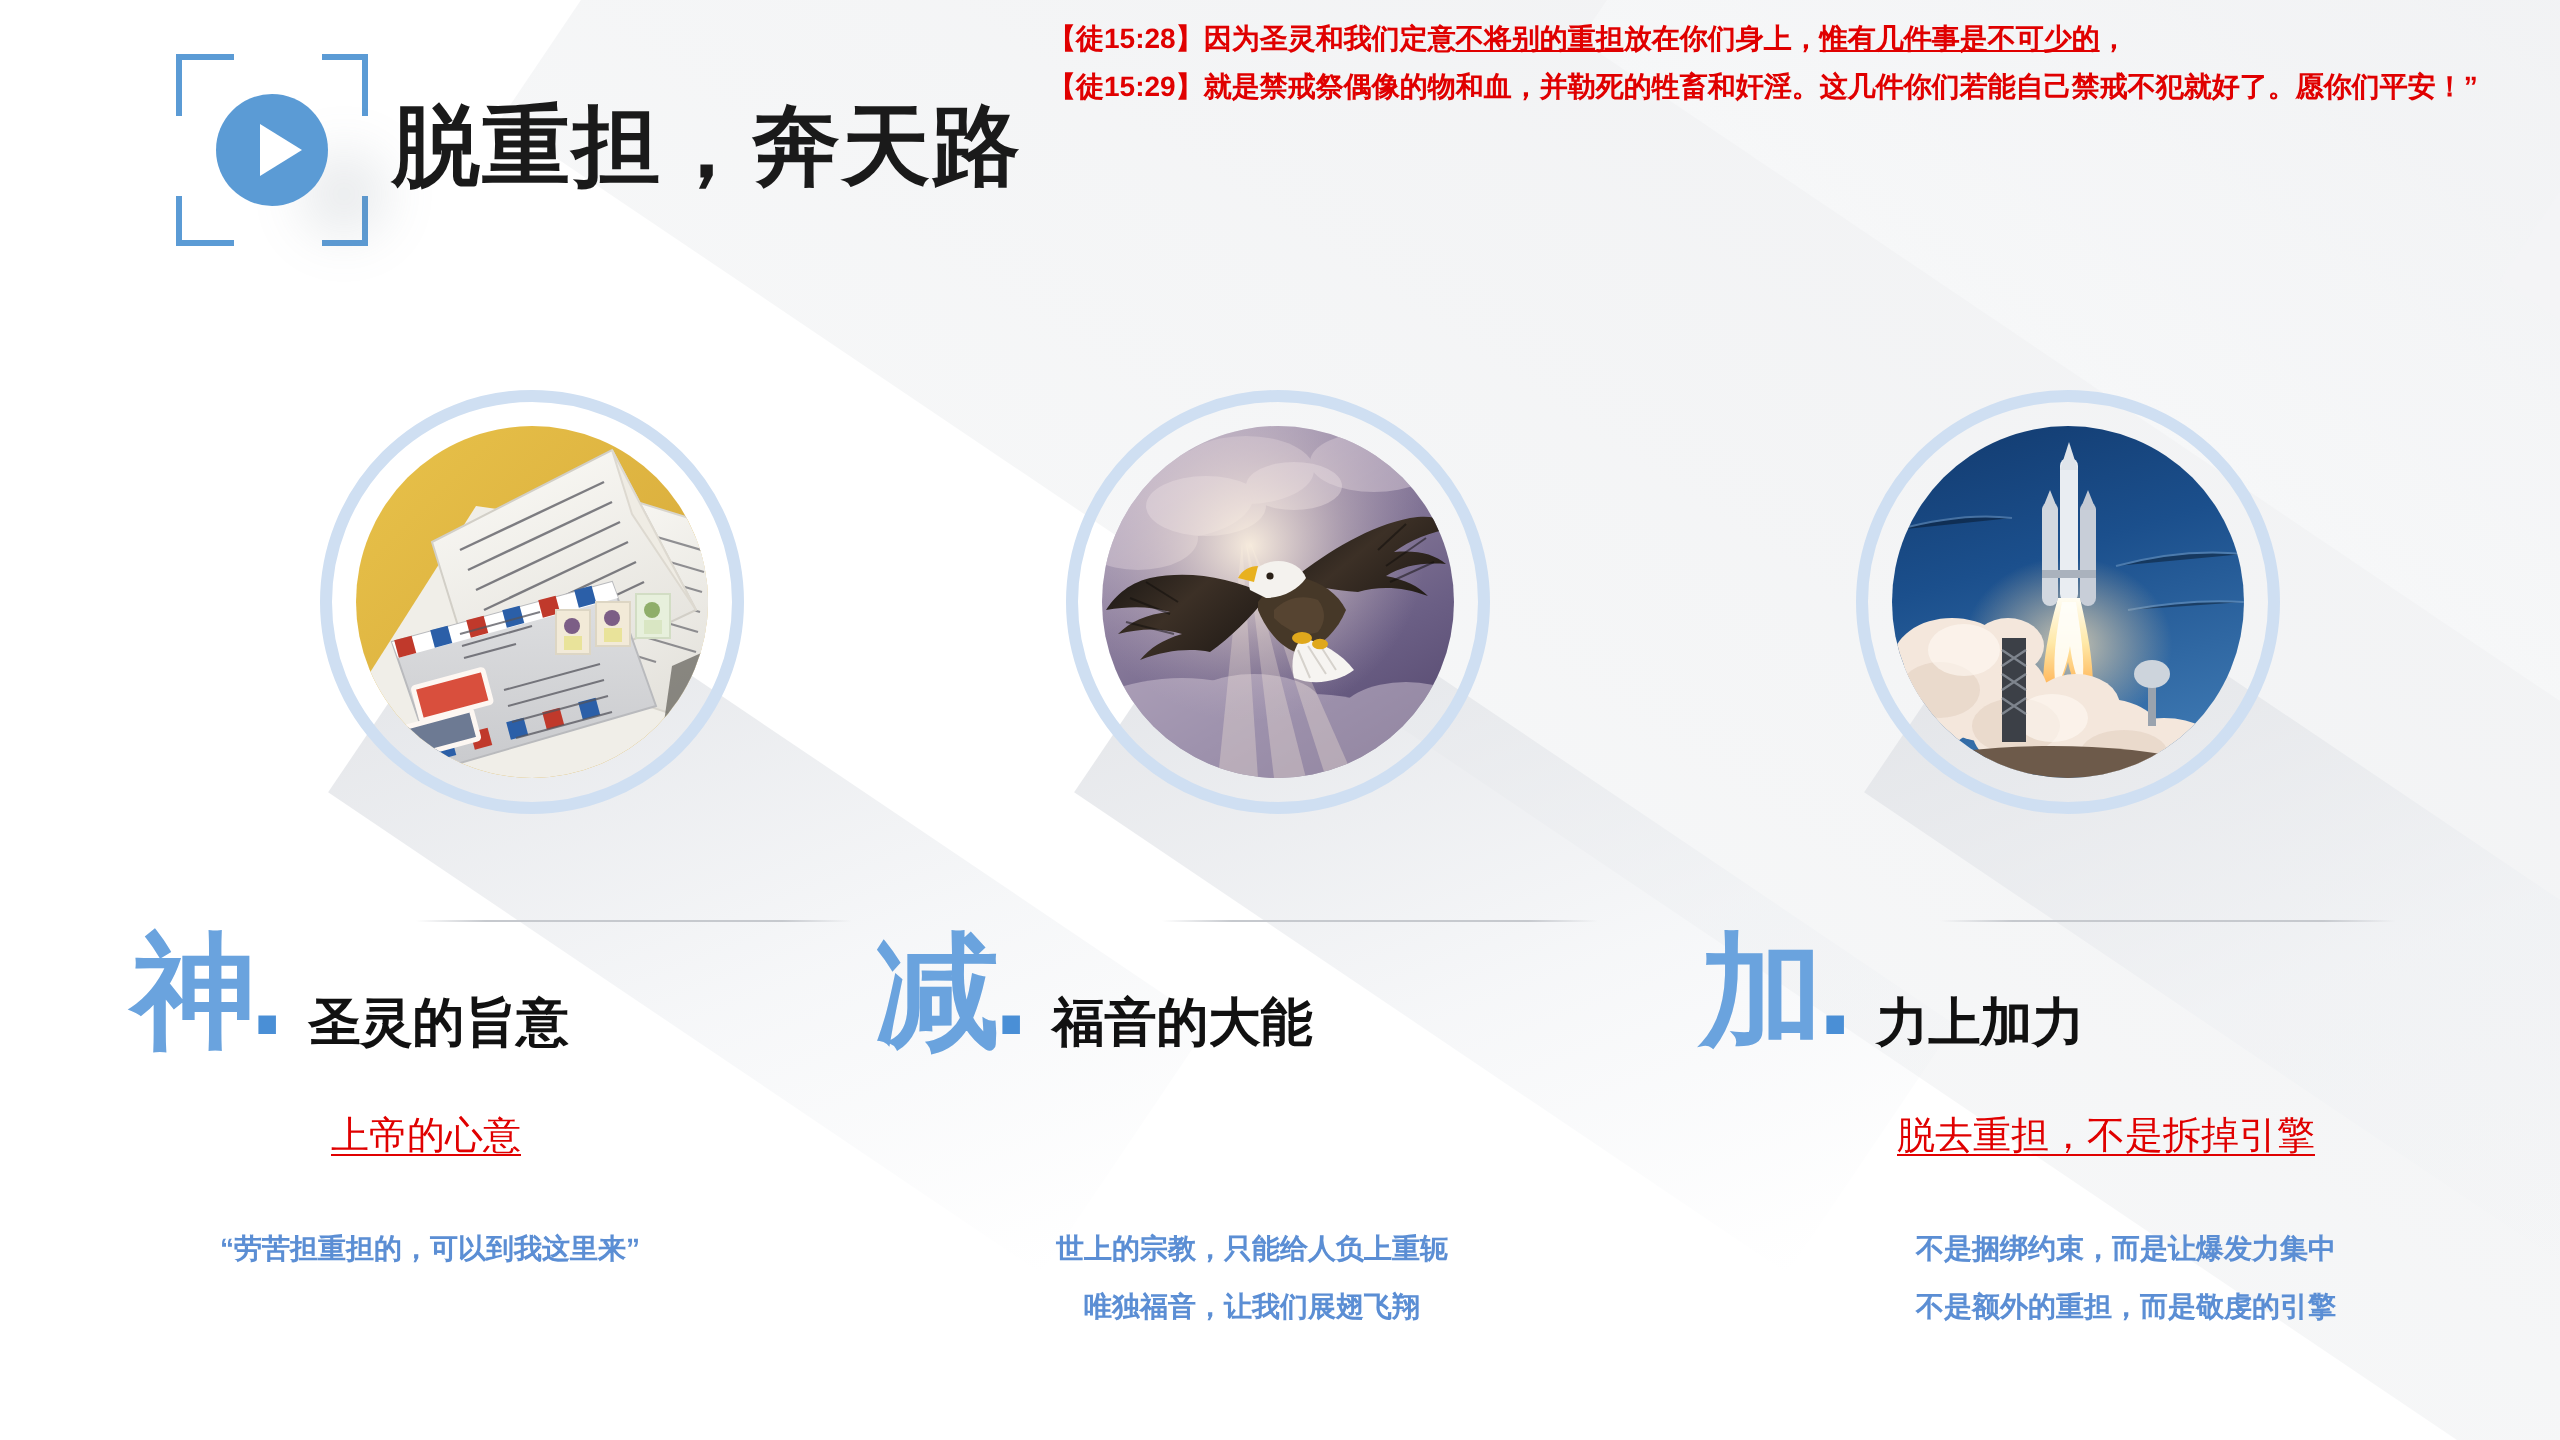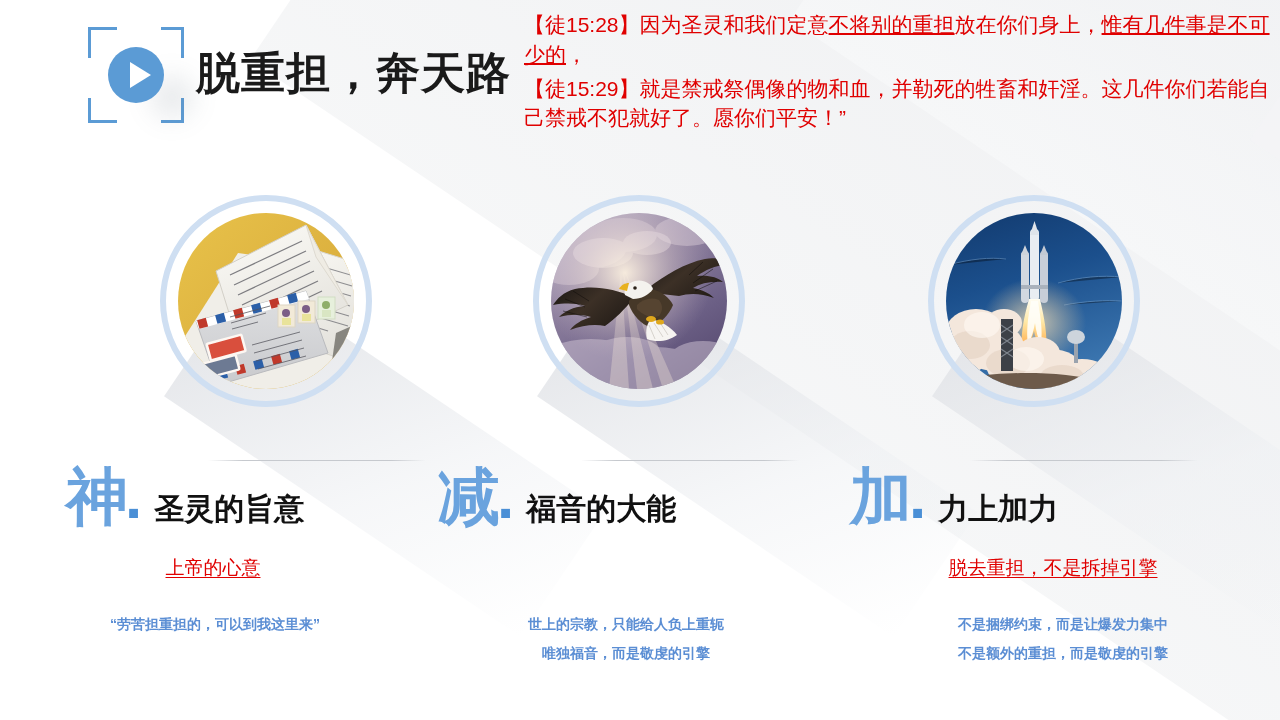--- a/index.html
+++ b/index.html
@@ -144,22 +144,22 @@
     white-space: nowrap;
   }
 
   
   .scripture {
     position: absolute;
     left: 524px;
     top: 10px;
     width: 748px;
     color: #e00000;
-    font-size: 21px;
-    font-weight: 400;
+    font-size: 14px;
+    font-weight: 700;
     line-height: 1.42;
   }
   .scripture p {
     margin: 0 0 4px 0;
   }
   .scripture u {
     text-decoration: underline;
     text-underline-offset: 1px;
   }
 
@@ -254,21 +254,21 @@
     letter-spacing: -1px;
   }
   .big-dot {
     font-size: 62px;
     font-weight: 800;
     color: #4a8fd6;
     line-height: 1;
     margin-left: -2px;
   }
   .sub-phrase {
-    font-size: 30px;
+    font-size: 26px;
     font-weight: 800;
     color: #111111;
     line-height: 1;
     margin-left: 12px;
     padding-bottom: 4px;
   }
 
   
   .red-sub {
     position: absolute;
@@ -534,21 +534,21 @@
 
       <div class="heading-row">
         <span class="big-char">减</span>
         <span class="big-dot">.</span>
         <span class="sub-phrase">福音的大能</span>
       </div>
 
 
       <div class="blue-lines">
         <div>世上的宗教，只能给人负上重轭</div>
-        <div>唯独福音，而是敬虔的引擎</div>
+        <div>唯独福音，让我们展翅飞翔</div>
       </div>
     </div>
 
     <div class="col col-3">
       <div class="circle-wrap">
         <div class="circle-shadow"></div>
         <div class="circle-ring"></div>
         <div class="circle-photo">
           <svg width="176" height="176" viewBox="0 0 176 176">
             <defs>

